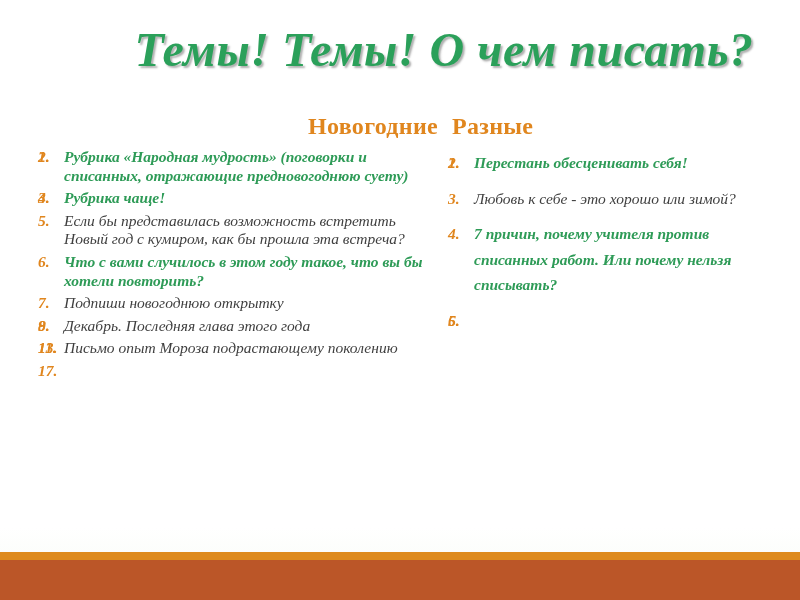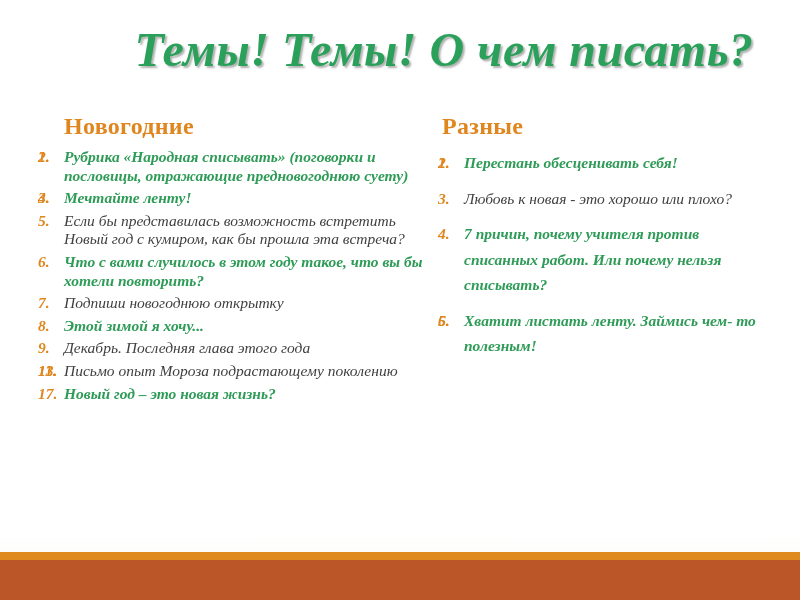--- a/index.html
+++ b/index.html
@@ -28,29 +28,29 @@
     white-space: nowrap;
     padding-left: 44px;
   }
   .columns {
     position: absolute;
     top: 113px; left: 38px;
     display: flex;
   }
   .col { box-sizing: border-box; }
   .col-left  { width: 400px; }
-  .col-right { width: 325px; }
+  .col-right { width: 325px; margin-left: 10px; }
   .col h2 {
     margin: 0 0 8px 0;
     font-size: 24px;
     font-weight: bold;
     color: var(--orange);
     letter-spacing: 0.3px;
   }
-  .col-left h2 { margin-left: 26px; }
+  .col-left h2 { margin-left: 26px; text-align: right; }
   .col-right h2 { margin-left: 4px; }
   .topic-list { list-style: none; margin: 0; padding: 0; }
   .item {
     position: relative;
     padding-left: 26px;
     font-style: italic;
     font-size: 15.5px;
     line-height: 1.2;
     margin-bottom: 4px;
   }
@@ -82,87 +82,84 @@
 
   <div class="columns">
     <section class="col col-left">
       <h2>Новогодние</h2>
       <ol class="topic-list">
           <li class="item dark">
     <span class="num">1.</span>
   </li>
           <li class="item green">
     <span class="num">2.</span>
-    <span class="txt">Рубрика «Народная списывать» (поговорки и пословицы, отражающие предновогоднюю суету)</span>
+    <span class="txt">Рубрика «Народная мудрость» (поговорки и списанных, отражающие предновогоднюю суету)</span>
   </li>
           <li class="item dark">
     <span class="num">3.</span>
   </li>
           <li class="item green">
     <span class="num">4.</span>
-    <span class="txt">Мечтайте ленту!</span>
+    <span class="txt">Рубрика чаще!</span>
   </li>
           <li class="item dark">
     <span class="num">5.</span>
     <span class="txt">Если бы представилась возможность встретить Новый год с кумиром, как бы прошла эта встреча?</span>
   </li>
           <li class="item green">
     <span class="num">6.</span>
     <span class="txt">Что с вами случилось в этом году такое, что вы бы хотели повторить?</span>
   </li>
           <li class="item dark">
     <span class="num">7.</span>
     <span class="txt">Подпиши новогоднюю открытку</span>
   </li>
           <li class="item green">
     <span class="num">8.</span>
-    <span class="txt">Этой зимой я хочу...</span>
   </li>
           <li class="item dark">
     <span class="num">9.</span>
     <span class="txt">Декабрь. Последняя глава этого года</span>
   </li>
           <li class="item green">
     <span class="num">13.</span>
   </li>
           <li class="item dark">
     <span class="num">11.</span>
     <span class="txt">Письмо опыт Мороза подрастающему поколению</span>
   </li>
           <li class="item green">
     <span class="num">17.</span>
-    <span class="txt">Новый год – это новая жизнь?</span>
   </li>
         </ol>
     </section>
 
     <section class="col col-right">
       <h2>Разные</h2>
       <ol class="topic-list">
           <li class="item dark">
     <span class="num">1.</span>
   </li>
           <li class="item green">
     <span class="num">2.</span>
     <span class="txt">Перестань обесценивать себя!</span>
   </li>
           <li class="item dark">
     <span class="num">3.</span>
-    <span class="txt">Любовь к новая - это хорошо или плохо?</span>
+    <span class="txt">Любовь к себе - это хорошо или зимой?</span>
   </li>
           <li class="item green">
     <span class="num">4.</span>
     <span class="txt">7 причин, почему учителя против списанных работ. Или почему нельзя списывать?</span>
   </li>
           <li class="item dark">
     <span class="num">5.</span>
   </li>
           <li class="item green">
     <span class="num">6.</span>
-    <span class="txt">Хватит листать ленту. Займись чем- то полезным!</span>
   </li>
         </ol>
     </section>
   </div>
 
   <div class="footer">
     <div class="amber"></div>
     <div class="terra"></div>
   </div>
 </div>

